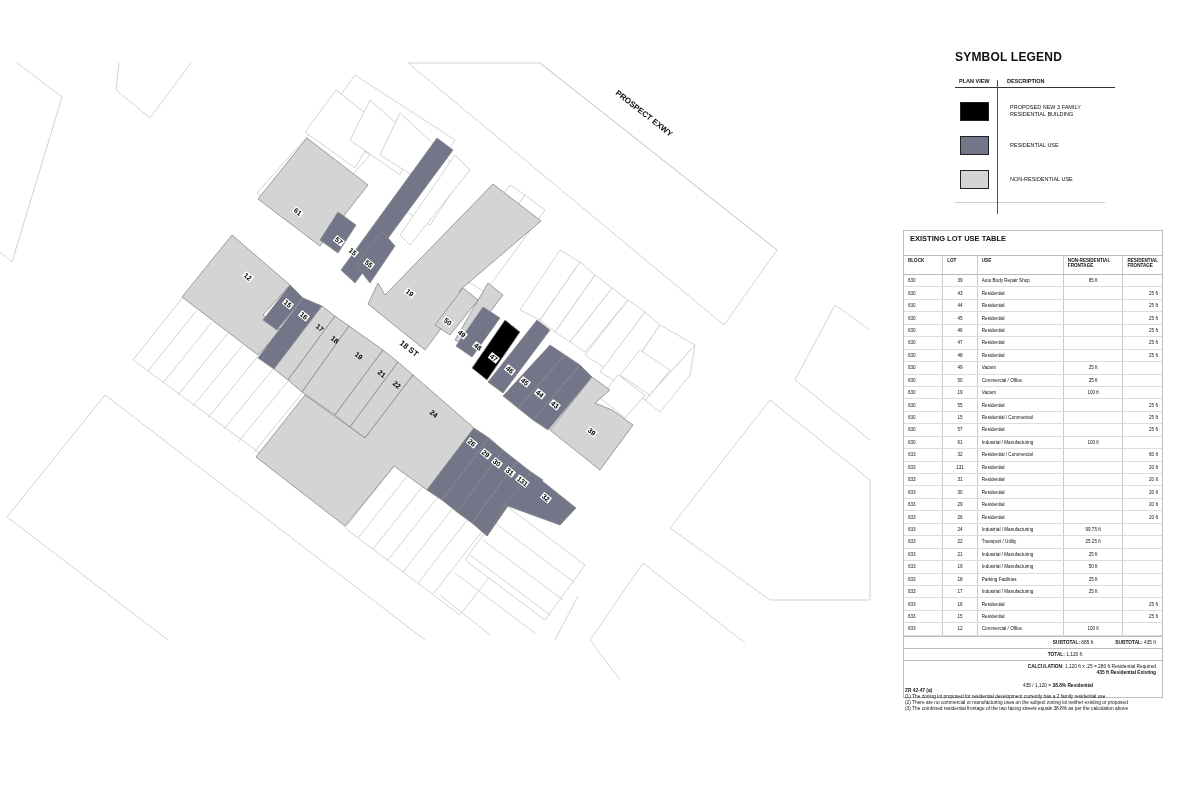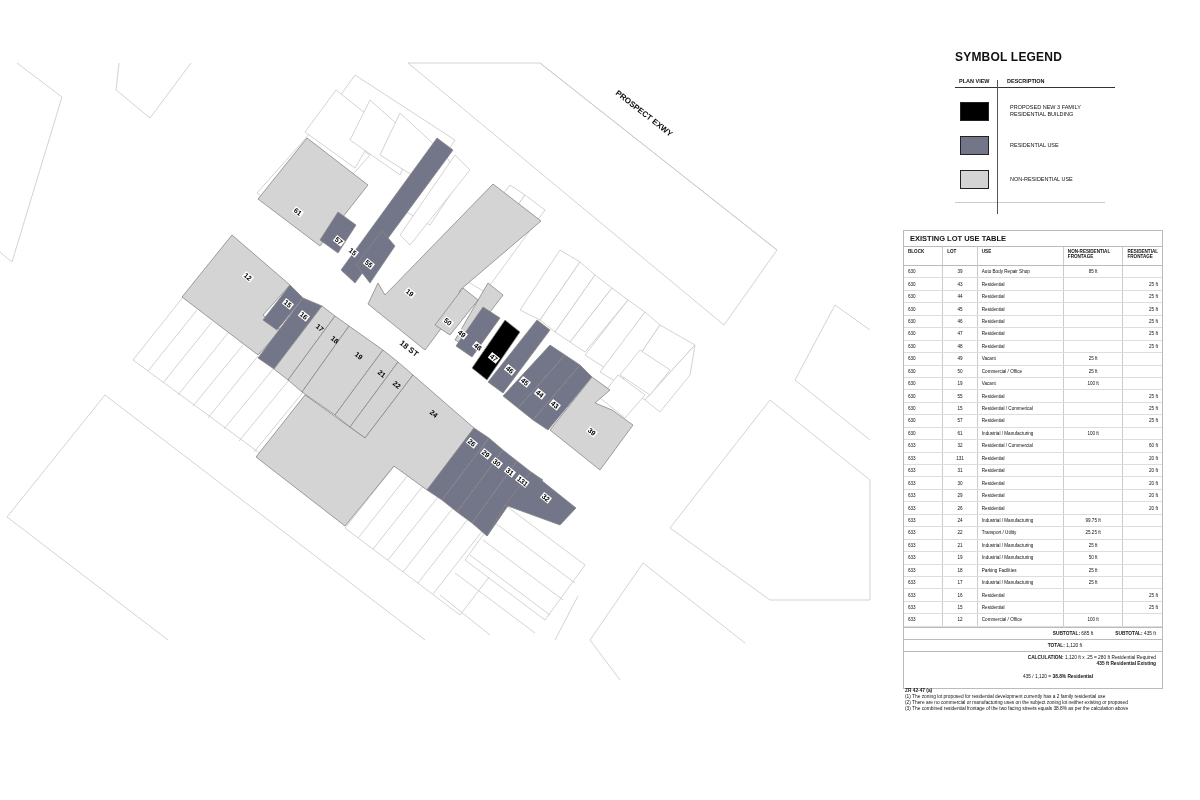--- a/index.html
+++ b/index.html
@@ -16,21 +16,21 @@
   #legend .hdr .c1 { width:40px; padding-left:4px; }
   #legend .hdr .c2 { padding-left:8px; }
   #legend .vline { position:absolute; left:42px; top:30px; width:1px; height:134px; background:#555; }
   #legend .row { display:flex; align-items:center; height:34px; font-size:5.5px; }
   #legend .sw { width:29px; height:19px; margin-left:5px; border:1px solid #222; box-sizing:border-box; }
   #legend .desc { margin-left:21px; width:80px; line-height:7px; }
   #legend .base { border-bottom:1px solid #ccc; width:150px; margin-top:6px; }
 
   
   #lot-table { position:absolute; left:903px; top:230px; width:260px; border:1px solid #bbb; box-sizing:border-box; }
-  #lot-table .t-title { font-size:7.5px; font-weight:bold; padding:3px 6px 3px; border-bottom:1px solid #bbb; }
+  #lot-table .t-title { font-size:7.5px; font-weight:bold; padding:3px 6px 12px; border-bottom:1px solid #bbb; }
   table { border-collapse:collapse; width:100%; font-size:4.6px; }
   th { font-weight:bold; text-align:left; padding:2px 4px; border-bottom:1px solid #bbb; vertical-align:top; height:14px; }
   td { padding:0 4px; height:11.45px; border-bottom:1px solid #ddd; }
   th + th, td + td { border-left:1px solid #ccc; }
   td.c, th.c { text-align:center; }
   td.r, th.r { text-align:right; }
   .c-block { width:34px; } .c-lot { width:30px; } .c-use { width:90px; } .c-nr { width:56px; }
   .sumrow { font-size:4.8px; border-top:1px solid #bbb; display:flex; justify-content:flex-end; padding:3px 6px; gap:22px; }
   .totrow { font-size:4.8px; border-top:1px solid #bbb; padding:3px 6px; text-align:center; padding-left:70px; }
   .calcrow { font-size:4.8px; border-top:1px solid #bbb; padding:3px 6px 8px; text-align:right; line-height:6.5px; }

